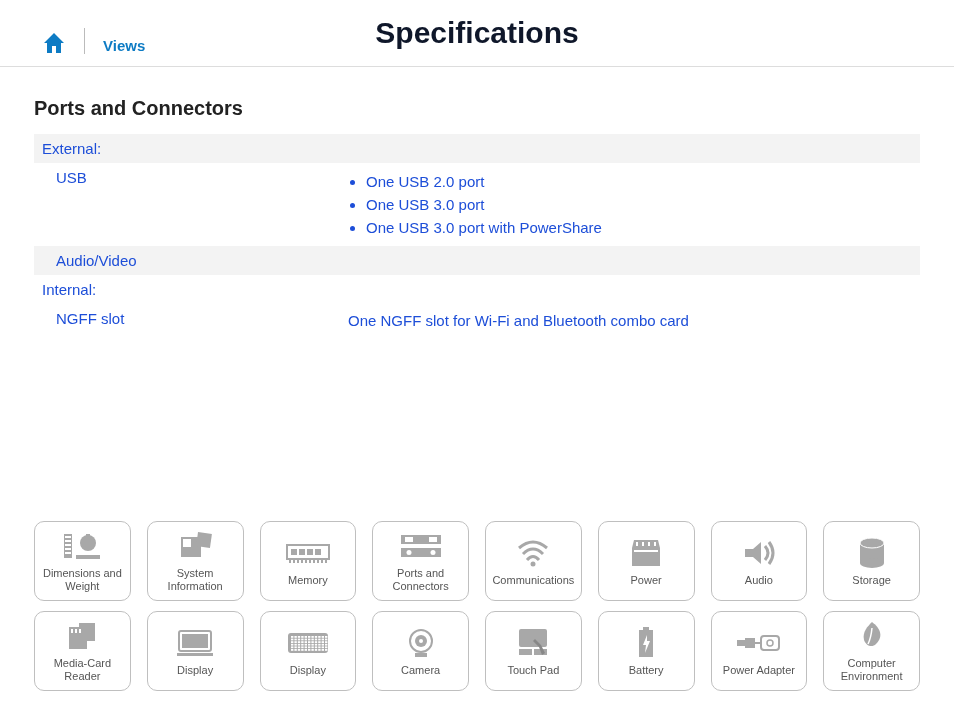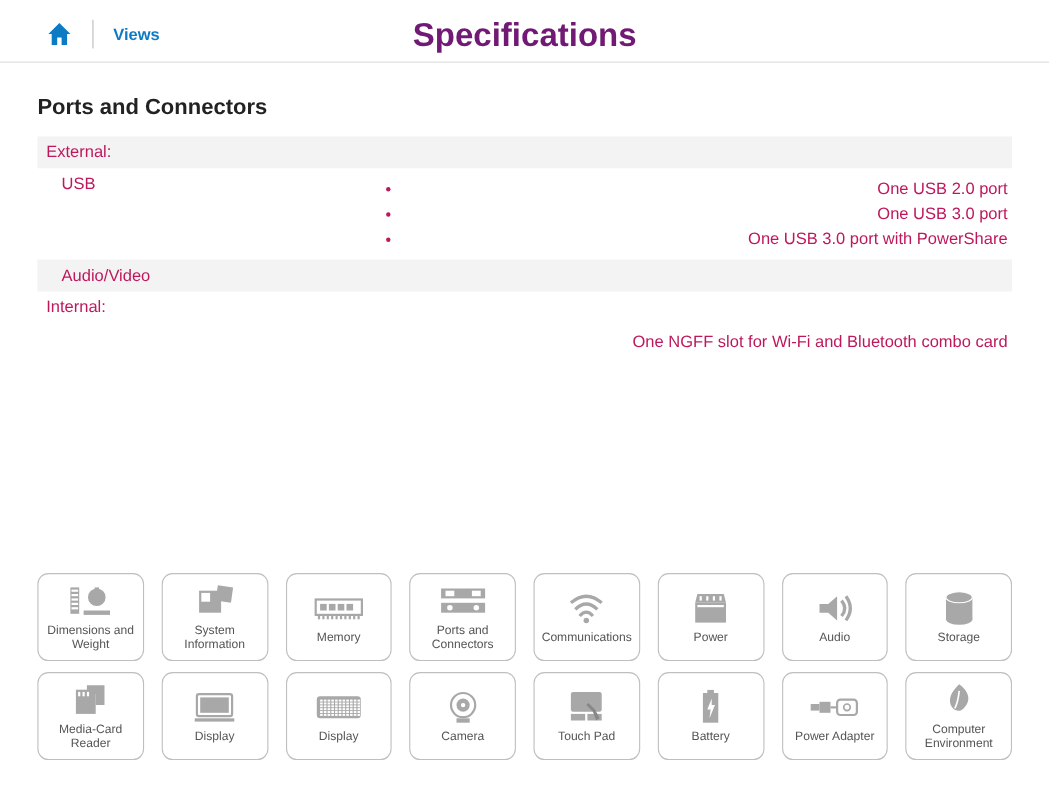--- a/index.html
+++ b/index.html
@@ -7,22 +7,22 @@
     font-family: "Helvetica Neue", Arial, sans-serif;
     background: #fff;
     color: #333;
     width: 954px;
     height: 721px;
     position: relative;
     overflow: hidden;
   }
   .topbar {
     display: flex;
-    align-items: center;
-    padding: 18px 30px 12px 42px;
+    align-items: flex-end;
+    padding: 28px 30px 12px 42px;
     border-bottom: 1px solid #ddd;
     position: relative;
   }
   .home-icon {
     color: #0d7bc4;
     cursor: pointer;
     display: inline-flex;
   }
   .divider-vert {
     width: 1px;
@@ -35,50 +35,49 @@
     font-weight: 600;
     font-size: 15px;
     cursor: pointer;
   }
   .page-title {
     position: absolute;
     left: 0; right: 0;
     text-align: center;
     font-size: 30px;
     font-weight: 600;
-    color: #701a75;
+    color: #0f172a;
     pointer-events: none;
     top: 16px;
   }
   .content {
     padding: 30px 34px 0 34px;
   }
   .section-title {
     font-size: 20px;
     font-weight: 600;
     color: #222;
     margin-bottom: 14px;
   }
   .spec-block {
     font-size: 15px;
-    color: #be185d;
+    color: #1d4ed8;
   }
   .row {
     display: flex;
     padding: 6px 4px;
   }
   .row.shaded { background: #f3f3f3; }
   .row .label {
     width: 310px;
     padding-left: 4px;
   }
   .row.sub .label { padding-left: 18px; }
   .row .value {
     flex: 1;
-    text-align: right;
   }
   .row .value ul {
     list-style: disc;
     padding-left: 18px;
   }
   .row .value ul li {
     margin: 2px 0;
     line-height: 1.4;
   }
   .row .value .plain {
@@ -158,20 +157,21 @@
         </div>
       </div>
       <div class="row sub shaded">
         <div class="label">Audio/Video</div>
       </div>
       <div class="row">
         <div class="label">Internal:</div>
         <div class="value"></div>
       </div>
       <div class="row sub">
+        <div class="label">NGFF slot</div>
         <div class="value">
           <div class="plain">One NGFF slot for Wi-Fi and Bluetooth combo card</div>
         </div>
       </div>
     </div>
 </div>
 
 <div class="bottom-nav">
   <div class="nav-row" id="nav-row-1">
       <div class="tile">

